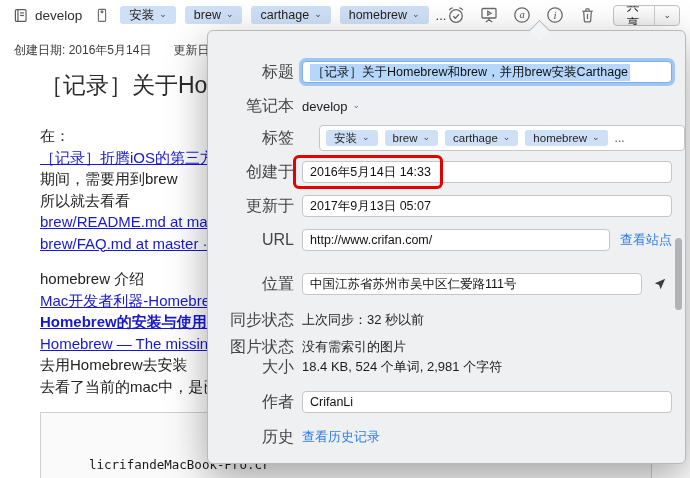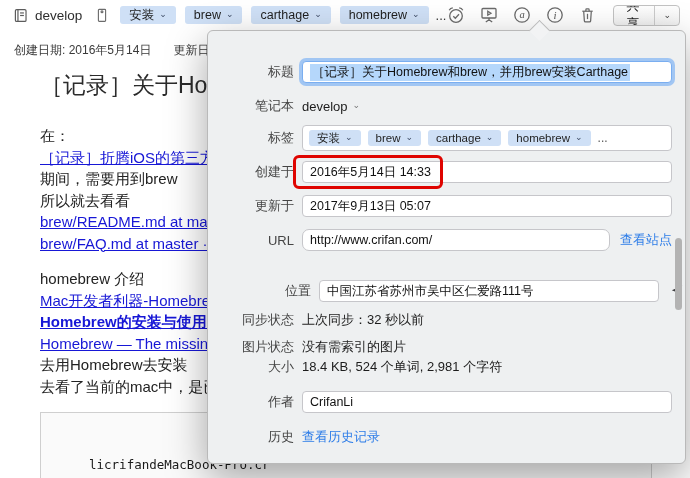--- a/index.html
+++ b/index.html
@@ -40,24 +40,24 @@
                padding:11px 16px; white-space:pre; }
   .cline { height:21px; line-height:21px;margin-left:32px; }
 
   
   .popover { position:absolute; top:30px; left:207px; width:479px; height:434px; z-index:10;
              background:#eef0f1; border:1px solid #b9b9b9; border-radius:6px;
              box-shadow:0 14px 40px rgba(0,0,0,0.35); }
   .pop-arrow { position:absolute; top:-8px; left:324px; width:15px; height:15px; background:#f2f3f4;
                border-left:1px solid #b9b9b9; border-top:1px solid #b9b9b9; transform:rotate(45deg); }
   .prow { position:absolute; left:0; display:flex; align-items:center; width:100%; }
-  .plabel { width:86px; text-align:right; margin-right:8px; font-size:13px; color:#454545; flex:none; }
+  .plabel { width:86px; text-align:right; margin-right:8px; font-size:16px; color:#454545; flex:none; }
   .pfield { background:#fff; border:1px solid #c6c6ca; border-radius:4px; height:22px;
             font-size:12.5px; color:#111; display:flex; align-items:center; padding:0 7px; white-space:nowrap; overflow:hidden; }
-  .w-std { width:370px; } .w-url { width:308px;border-radius:7px; } .w-loc { width:340px; }
+  .w-std { width:370px; } .w-url { width:308px; } .w-loc { width:340px; }
   .focusring { box-shadow:0 0 0 3px rgba(110,170,245,0.6); border-color:#7aaef0; }
   .seltext { background:#b5d7fb; padding:0 2px; }
   .ptext { font-size:13px; color:#1c1c1c; white-space:nowrap; }
   .pdrop { display:flex; align-items:center; gap:5px; font-size:13px; color:#1c1c1c; }
   .pdrop .chev { font-size:9px; color:#777; transform:translateY(-1px); }
   .tagfield { display:flex; align-items:center; height:26px; padding:0 6px; gap:7px; }
   .tagfield .pill { height:16px; font-size:11.5px; margin-right:0; padding:0 8px; }
   .tagfield .more { font-size:12px; color:#555; }
   .plink { font-size:13px; color:#2e7de8; margin-left:10px; white-space:nowrap; cursor:default; }
   .annotation { position:absolute; left:85px; top:124px; width:150px; height:34px;
@@ -192,21 +192,21 @@
     </div>
 
     <div class="prow" style="top:64px; height:22px;">
       <span class="plabel">笔记本</span>
       <span class="pdrop">
         <span>develop</span>
         <span class="chev">⌄</span>
       </span>
     </div>
 
-    <div class="prow" style="top:94px;">
+    <div class="prow" style="top:94px;gap:17px;">
       <span class="plabel">标签</span>
       <div class="pfield w-std tagfield">
         <span class="pill">
           <span>安装</span>
           <span class="chev">⌄</span>
         </span>
         <span class="pill">
           <span>brew</span>
           <span class="chev">⌄</span>
         </span>
@@ -238,21 +238,21 @@
     </div>
 
     <div class="prow" style="top:198px;">
       <span class="plabel">URL</span>
       <div class="pfield w-url">
         <span>http://www.crifan.com/</span>
       </div>
       <span class="plink">查看站点</span>
     </div>
 
-    <div class="prow" style="top:249px;justify-content:flex-end;">
+    <div class="prow" style="top:242px;">
       <span class="plabel">位置</span>
       <div class="pfield w-loc">
         <span>中国江苏省苏州市吴中区仁爱路111号</span>
       </div>
       <span class="locarrow">
         <svg width="16" height="16" viewBox="0 0 20 20">
           <path d="M16.5,3.5 L3.5,9.2 l5.4,1.9 1.9,5.4 z" fill="#3d3d40"></path>
         </svg>
       </span>
     </div>

